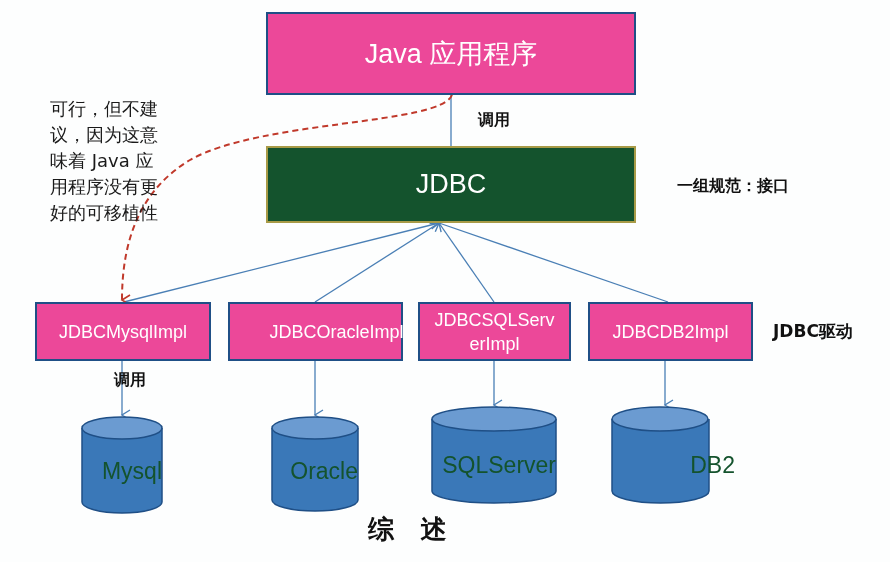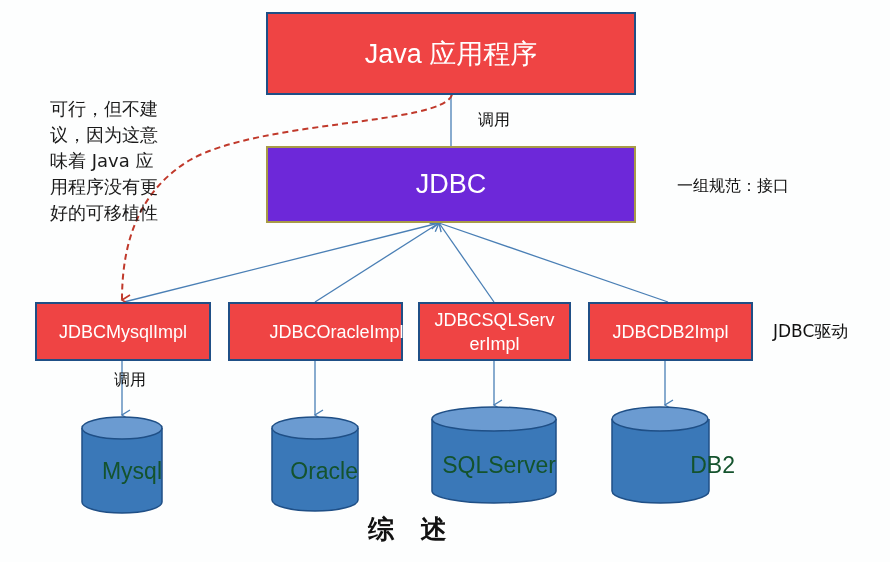--- a/index.html
+++ b/index.html
@@ -6,25 +6,26 @@
     body {
       width: 890px; height: 562px; position: relative; overflow: hidden;
       background: #fdfefe;
       font-family: "Liberation Sans", "DejaVu Sans", sans-serif;
     }
     .box {
       position: absolute; box-sizing: border-box;
       display: flex; align-items: center; justify-content: center; text-align: center;
       color: #ffffff;
     }
-    .blue { background: #ef4444; border: 2px solid #1f4f86; }
-    .orange { background: #6d28d9; border: 2px solid #a89b47; }
+    .blue { background: #ec4899; border: 2px solid #1f4f86; }
+    .orange { background: #14532d; border: 2px solid #a89b47; }
     .label {
       position: absolute; color: #111111; white-space: nowrap;
       font-family: "DejaVu Sans", sans-serif;
+      font-weight: bold;
     }
     #java-box { left: 266px; top: 12px; width: 370px; height: 83px; font-size: 27px; }
     #jdbc-box { left: 266px; top: 146px; width: 370px; height: 77px; font-size: 27px; }
     .driver { top: 302px; height: 59px; font-size: 18px; line-height: 24px; padding: 0 4px; }
     #drv-mysql { left: 35px; width: 176px; }
     #drv-oracle { left: 228px; width: 175px; padding-left: 46px; }
     #drv-sqlserver { left: 418px; width: 153px; }
     #drv-db2 { left: 588px; width: 165px; }
     #note {
       position: absolute; left: 50px; top: 96px; font-size: 18px; line-height: 26px;

